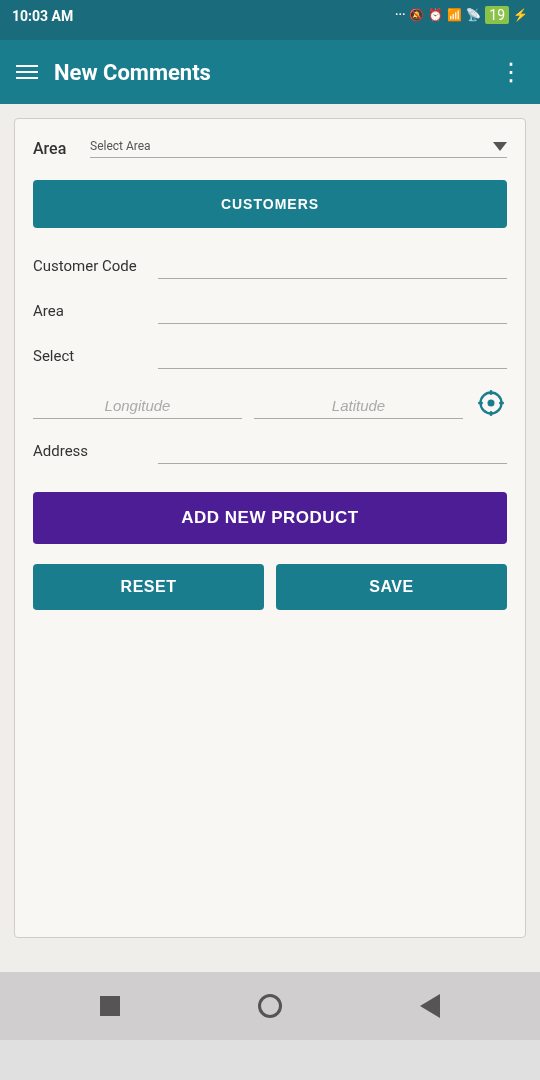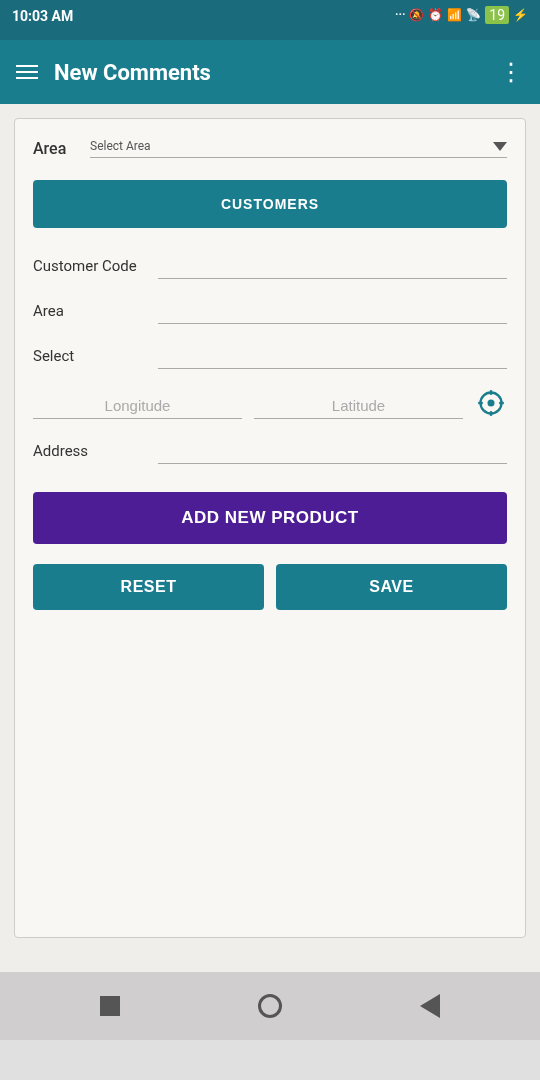--- a/index.html
+++ b/index.html
@@ -180,20 +180,21 @@
     .coord-input {
       flex: 1;
       border: none;
       border-bottom: 1px solid #aaa;
       background: transparent;
       font-size: 15px;
       color: #aaa;
       padding: 4px 0;
       outline: none;
       text-align: center;
+      font-style: italic;
     }
     .coord-input::placeholder { color: #aaa; }
     .location-icon {
       width: 32px;
       height: 32px;
       display: flex;
       align-items: center;
       justify-content: center;
       cursor: pointer;
       flex-shrink: 0;

